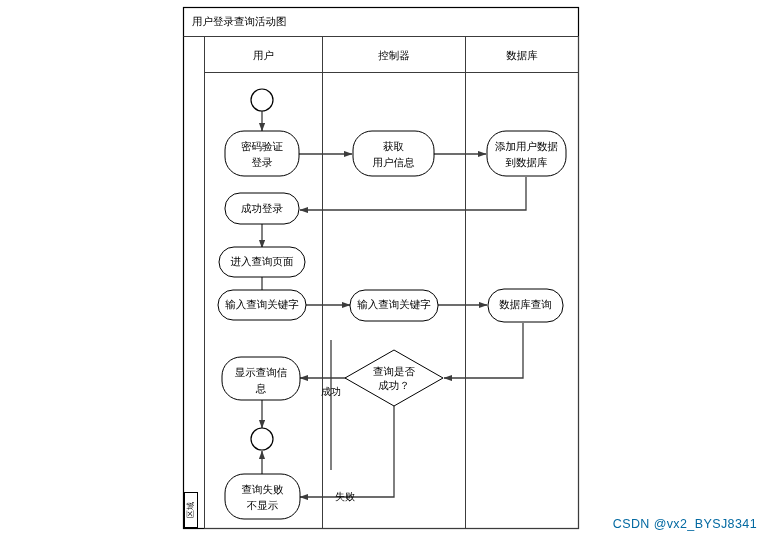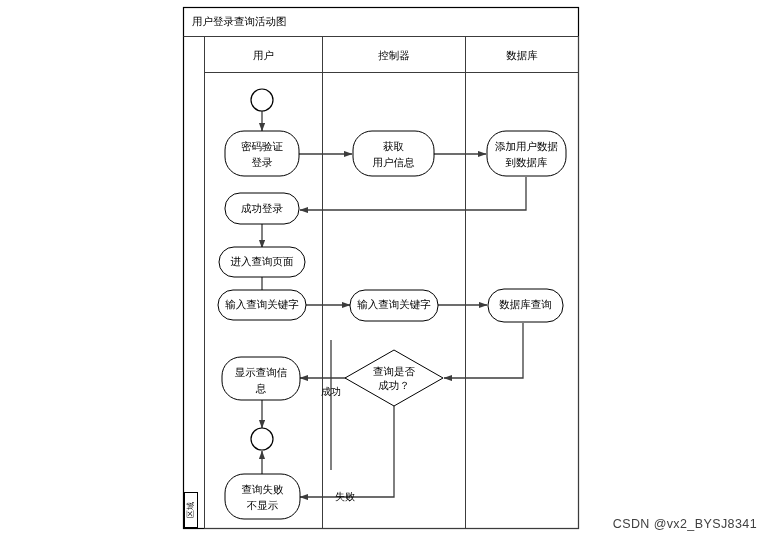--- a/index.html
+++ b/index.html
@@ -79,21 +79,21 @@
     font-size: 8px;
     fill: #000000;
     font-family: "Liberation Sans", "DejaVu Sans", sans-serif;
     text-anchor: middle;
     dominant-baseline: middle;
   }
   .watermark-text {
     position: absolute;
     right: 14px;
     bottom: 14px;
-    color: #404040;
+    color: #0369a1;
     font-size: 12.5px;
     font-family: "Liberation Sans", "DejaVu Sans", sans-serif;
     letter-spacing: 0.4px;
     white-space: nowrap;
     user-select: none;
   }
 </style>
 </head>
 <body>
 

